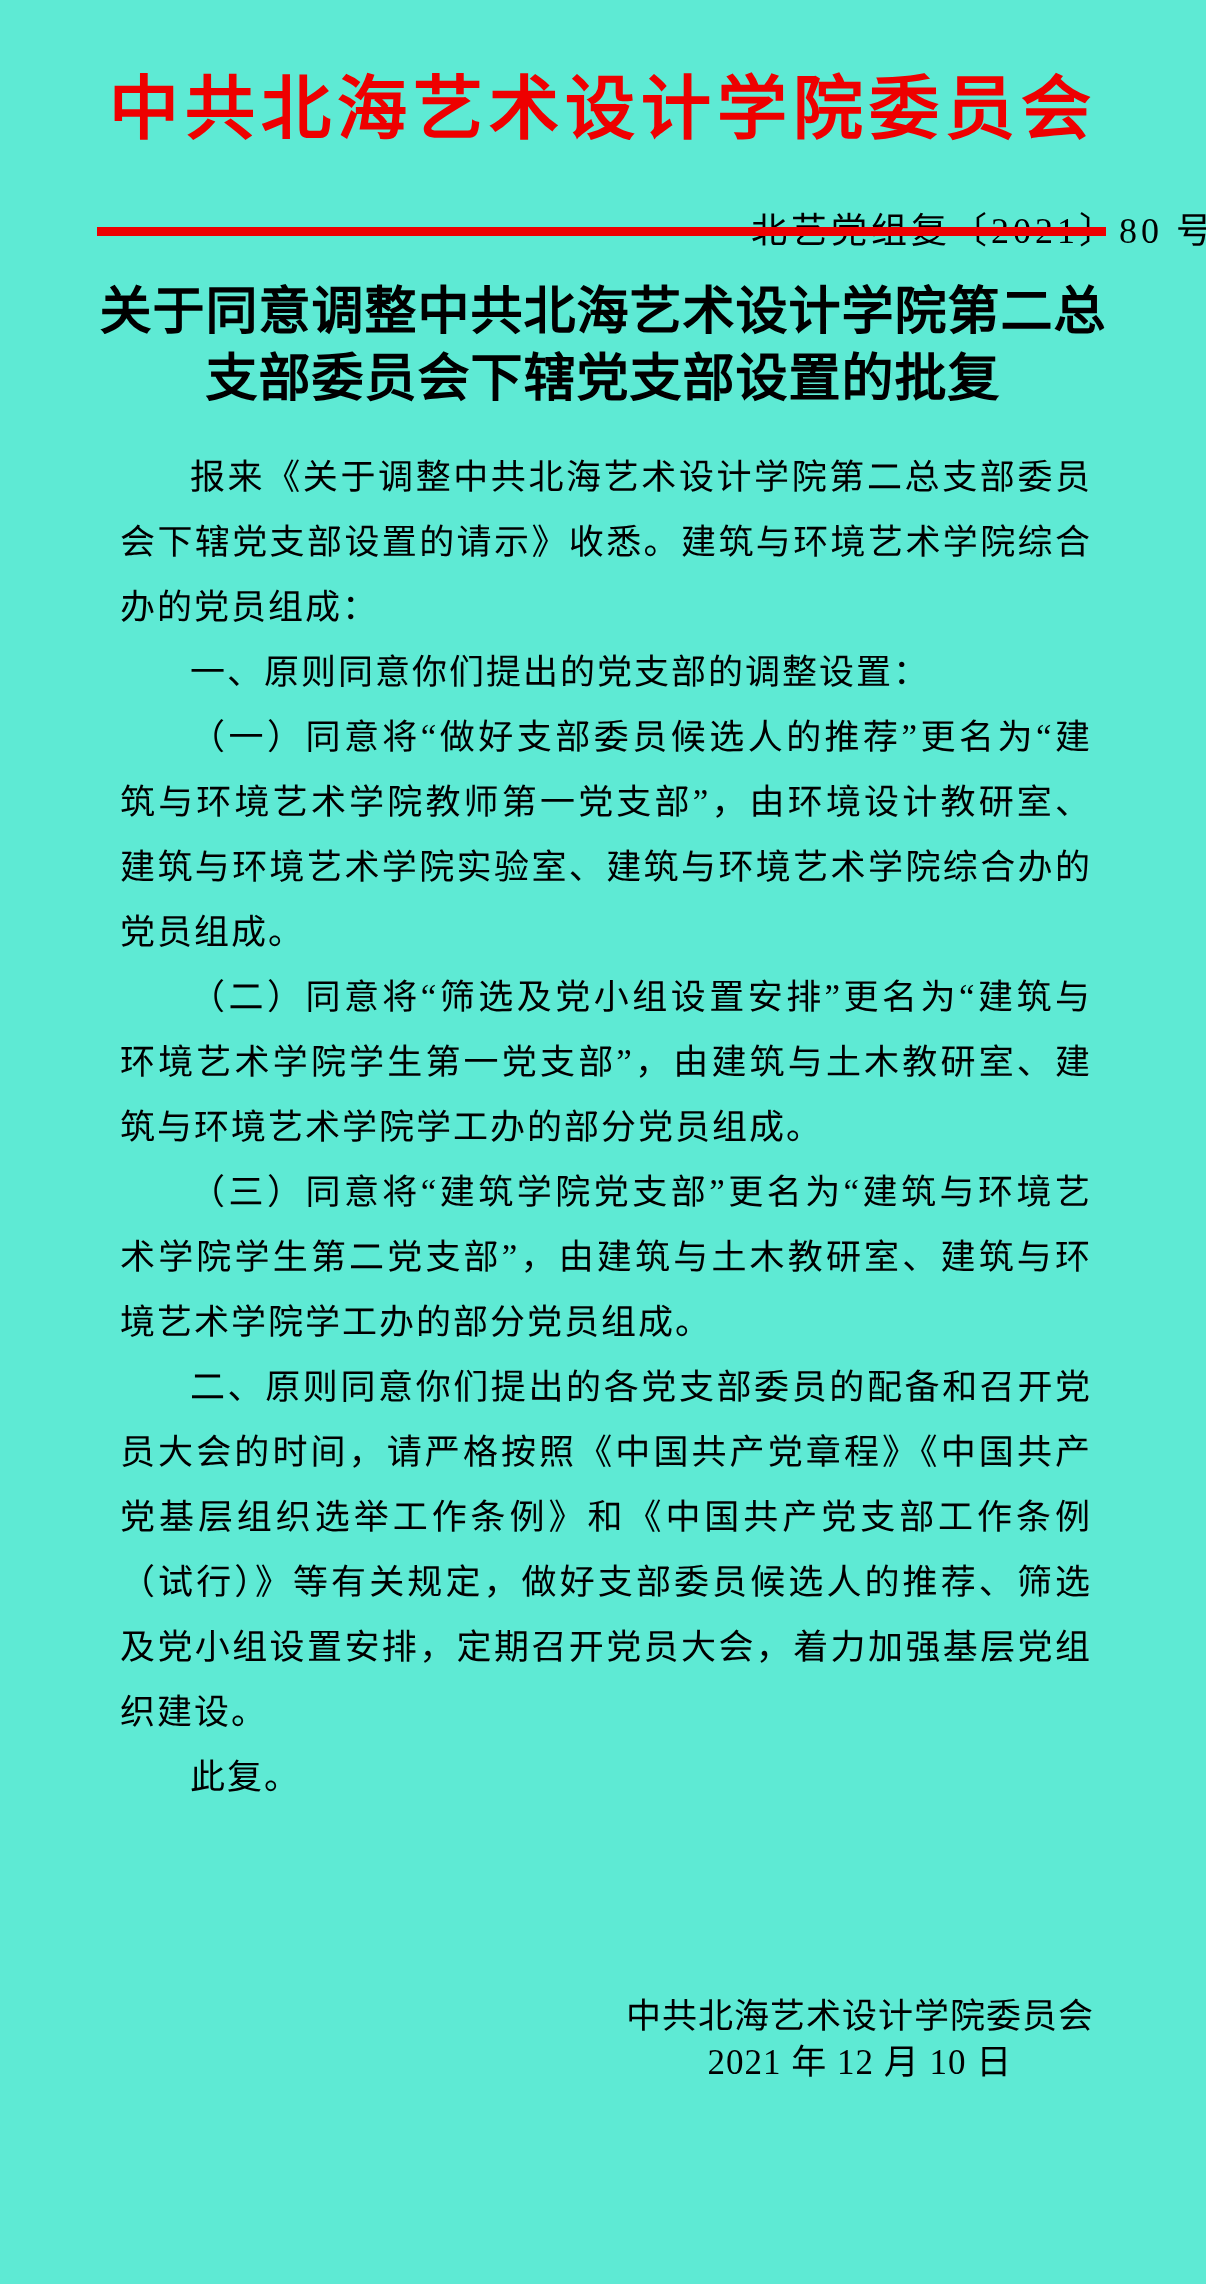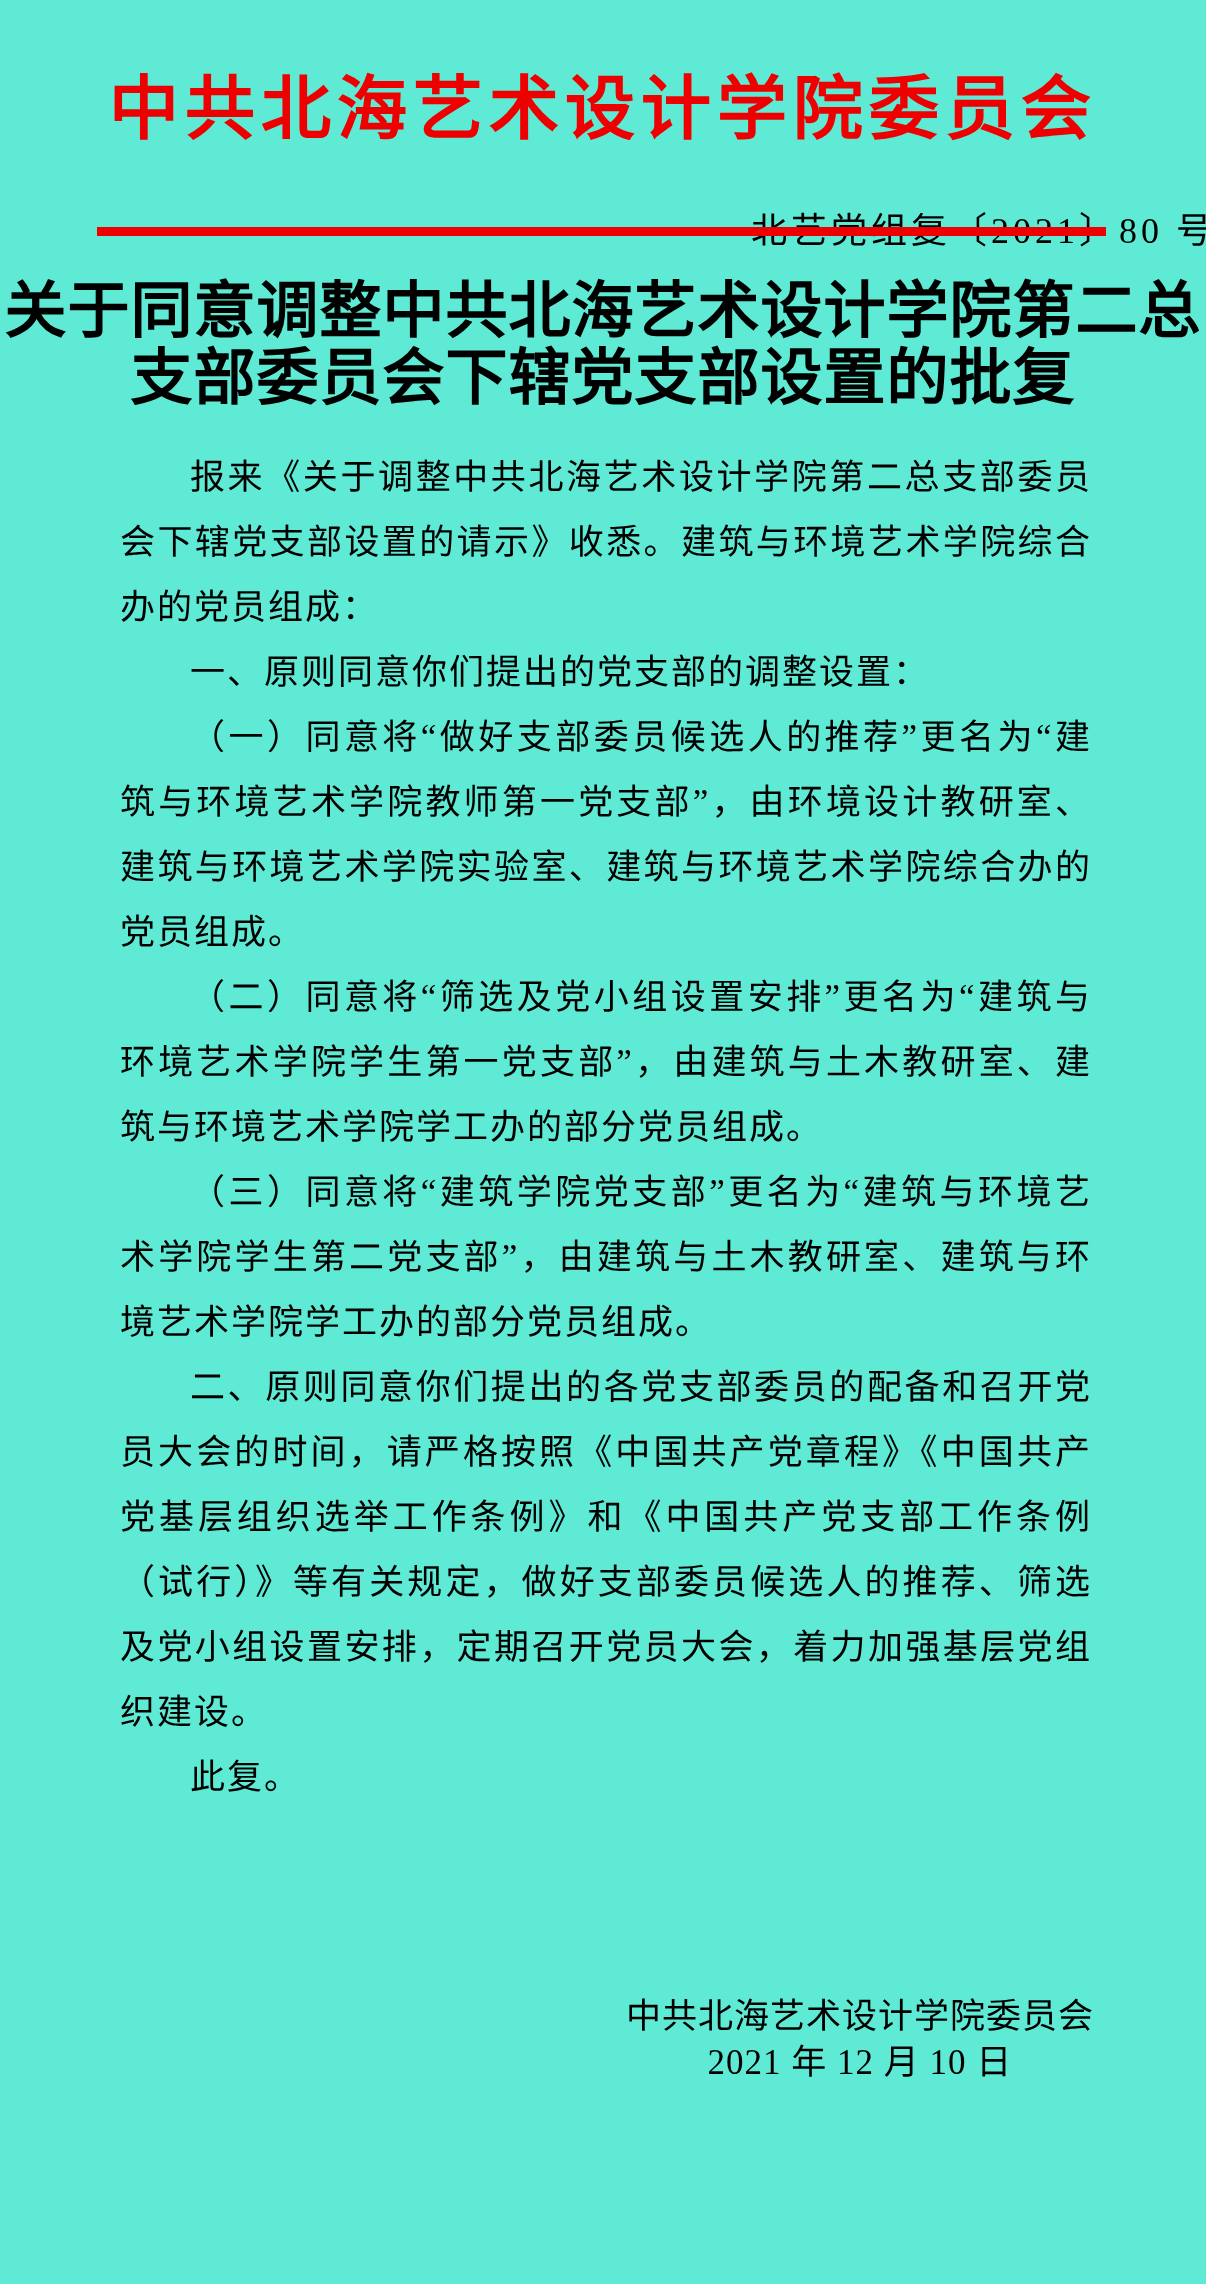--- a/index.html
+++ b/index.html
@@ -49,21 +49,21 @@
     height: 9px;
     background: #ee0000;
   }
   
   .doc-title {
     position: absolute;
     top: 278px;
     left: 0;
     width: 100%;
     text-align: center;
-    font-size: 62px;
+    font-size: 52px;
     font-weight: bold;
     line-height: 67px;
     letter-spacing: 1px;
   }
   
   .doc-body {
     position: absolute;
     top: 445px;
     left: 120px;
     width: 972px;

